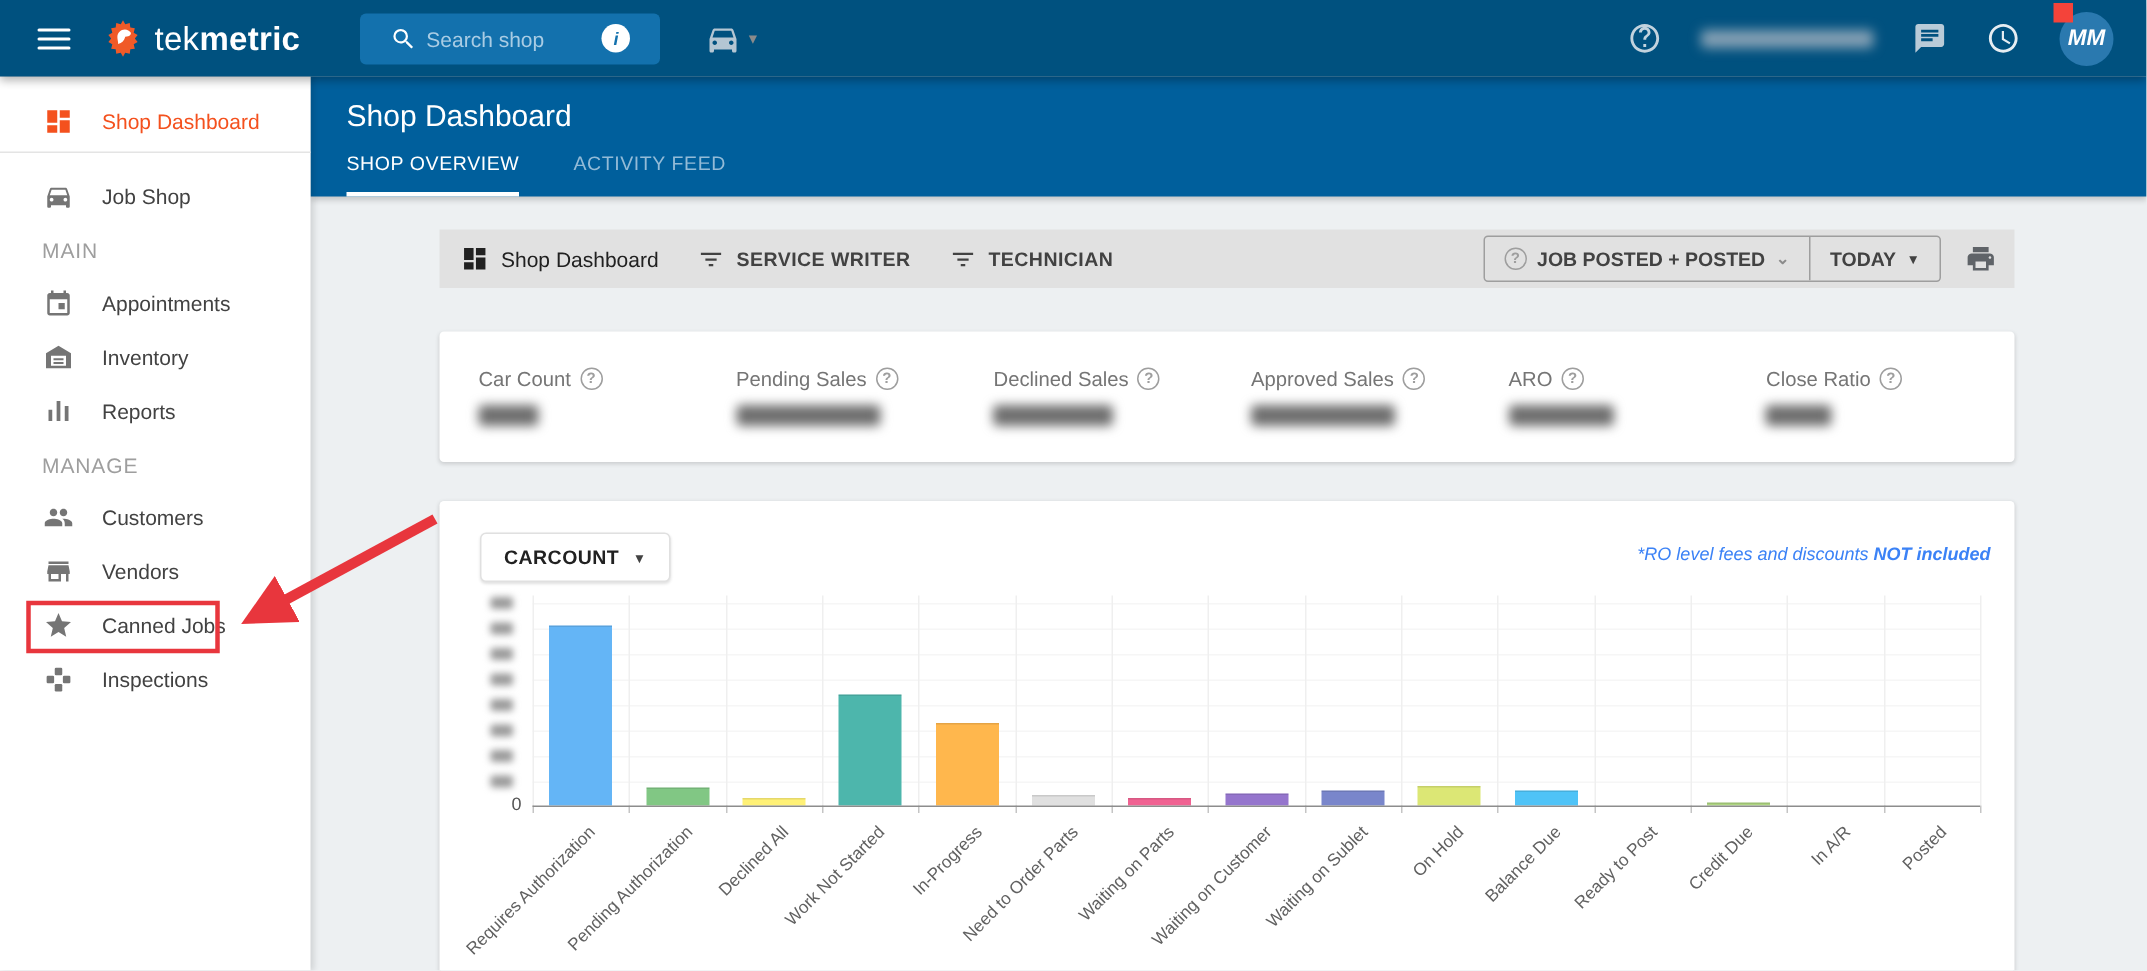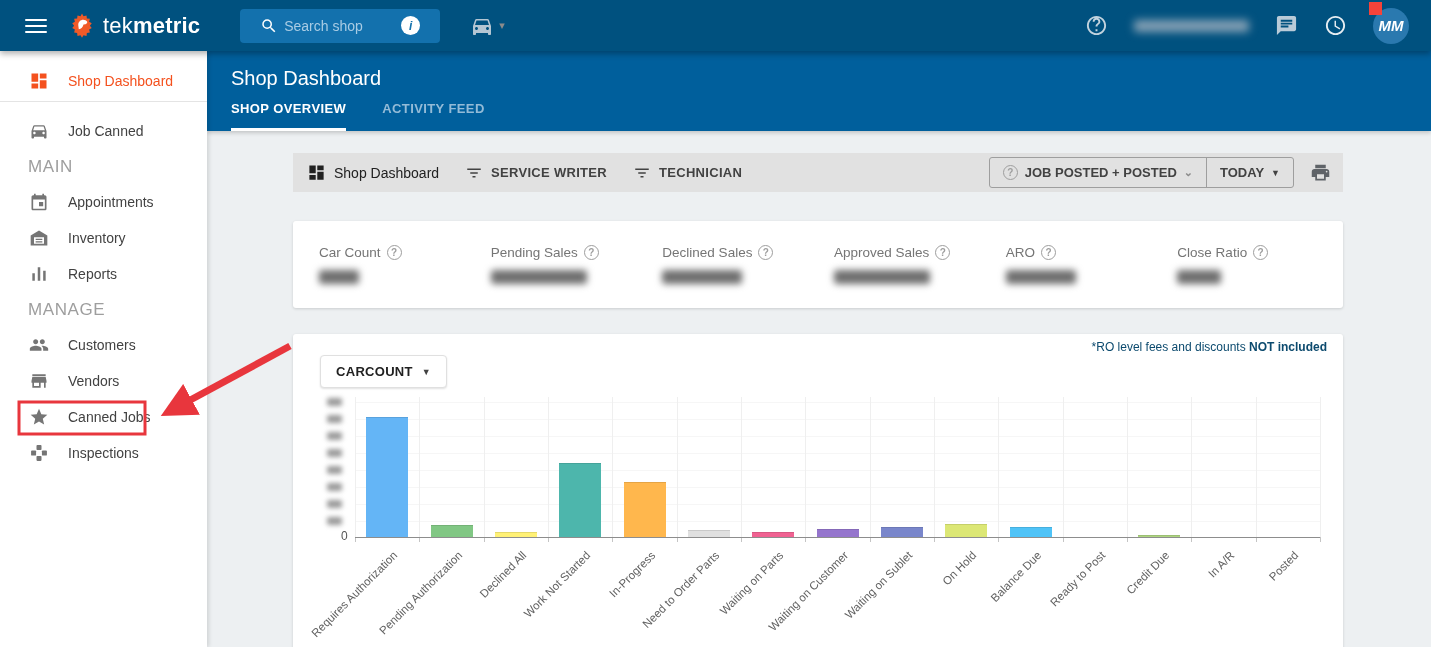--- a/index.html
+++ b/index.html
@@ -25,27 +25,27 @@
 
   
   .app-body { display:flex; height:596px; }
   .sidebar { width:207px; background:#fff; box-shadow:2px 0 4px rgba(0,0,0,.12); z-index:20; }
   .srow { display:flex; align-items:center; height:36px; padding-left:28px; color:#424242; font-size:14px; cursor:pointer; }
   .srow .sicon { width:22px; height:22px; color:#757575; margin-right:18px; display:flex; align-items:center; justify-content:center; }
   .srow.active { color:#f4511e; height:40px; margin-top:10px; }
   .srow.active .sicon { color:#f4511e; }
   .sdivider { border-bottom:1px solid #e4e4e4; margin-top:0; }
   .row-jobboard { margin-top:11px; }
-  .ssection { height:35px; display:flex; align-items:center; padding-left:28px; color:#9e9e9e; font-size:17px; letter-spacing:.6px; }
+  .ssection { height:35px; display:flex; align-items:center; padding-left:28px; color:#9e9e9e; font-size:14px; letter-spacing:.6px; }
 
   .main { flex:1; display:flex; flex-direction:column; min-width:0; }
   .blue-header { height:80px; background:#005f9c; color:#fff; position:relative; z-index:10; box-shadow:0 2px 4px rgba(0,0,0,.18); }
   .page-title { font-size:20px; padding:16px 0 0 24px; font-weight:400; }
   .tabbar { position:absolute; bottom:0; left:24px; display:flex; gap:36px; }
-  .tab { font-size:13px; font-weight:700; letter-spacing:.4px; padding-bottom:12px; color:#93bbd7; cursor:pointer; border-bottom:3px solid transparent; }
+  .tab { font-size:13px; font-weight:400; letter-spacing:.4px; padding-bottom:12px; color:#93bbd7; cursor:pointer; border-bottom:3px solid transparent; }
   .tab.active { color:#fff; border-bottom-color:#fff; }
 
   .content { flex:1; background:#edf0f2; overflow:hidden; }
   .container { width:1050px; margin:22px 0 0 86px; }
 
   
   .toolbar { height:39px; background:#e1e1e1; display:flex; align-items:center; padding:0 12px 0 14px; }
   .tb-item { display:flex; align-items:center; gap:8px; color:#333; cursor:pointer; }
   .tb-title { font-size:14px; color:#212121; }
   .tb-filter { font-size:13px; font-weight:700; color:#424242; letter-spacing:.3px; margin-left:26px; }
@@ -61,21 +61,21 @@
   .card { background:#fff; border-radius:3px; box-shadow:0 1px 3px rgba(0,0,0,.15); }
   .stats-card { margin-top:29px; height:87px; display:flex; align-items:center; padding:0 10px; }
   .stat { flex:1; padding-left:16px; }
   .stat-label { display:flex; align-items:center; gap:6px; color:#757575; font-size:13.5px; }
   .qmark { width:15px; height:15px; border:1.4px solid #9e9e9e; border-radius:50%; color:#9e9e9e; font-size:10px; display:inline-flex; align-items:center; justify-content:center; font-weight:700; }
   .redact-val { margin-top:10px; height:14px; background:#6e6e6e; border-radius:3px; filter:blur(3.5px); }
 
   
   .chart-card { margin-top:26px; height:380px; position:relative; }
   .carcount-btn { position:absolute; left:27px; top:21px; display:flex; align-items:center; gap:9px; background:#fff; border:1px solid #e0e0e0; border-radius:4px; box-shadow:0 1px 2px rgba(0,0,0,.12); padding:8px 15px; font-size:13px; font-weight:700; color:#212121; letter-spacing:.3px; cursor:pointer; }
-  .chart-note { position:absolute; right:16px; top:6px; font-size:12px; color:#0c4a6e; }
+  .chart-note { position:absolute; right:16px; top:28px; font-size:12px; font-style:italic; color:#3b82f6; }
   .chart-note b { font-weight:700; }
   .plot { position:absolute; left:0; top:0; width:100%; height:100%; }
   .axis-line { position:absolute; background:#8d8d8d; height:1px; }
   .vgrid { position:absolute; width:1px; background:#efefef; }
   .vtick { position:absolute; width:1px; height:5px; background:#c5c5c5; }
   .hgrid { position:absolute; height:1px; background:#f6f6f6; }
   .bar { position:absolute; border-top:1px solid rgba(0,0,0,.10); cursor:pointer; }
   .xlabel { position:absolute; white-space:nowrap; font-size:11.5px; color:#616161; transform:translateX(-100%) rotate(-45deg); transform-origin:100% 0; }
   .ytick-redact { position:absolute; width:15px; height:8px; background:#9a9a9a; border-radius:2px; filter:blur(2.5px); }
   .yzero { position:absolute; font-size:12px; color:#555; }
@@ -152,21 +152,21 @@
         </span>
         <span>Shop Dashboard</span>
       </div>
       <div class="sdivider"></div>
       <div class="srow row-jobboard">
         <span class="sicon">
           <svg class="icon" width="20" height="20" viewBox="0 0 24 24" fill="currentColor">
             <path d="M18.92 6.01C18.72 5.42 18.16 5 17.5 5h-11c-.66 0-1.21.42-1.42 1.01L3 12v8c0 .55.45 1 1 1h1c.55 0 1-.45 1-1v-1h12v1c0 .55.45 1 1 1h1c.55 0 1-.45 1-1v-8l-2.08-5.99zM6.5 16c-.83 0-1.5-.67-1.5-1.5S5.67 13 6.5 13s1.5.67 1.5 1.5S7.33 16 6.5 16zm11 0c-.83 0-1.5-.67-1.5-1.5s.67-1.5 1.5-1.5 1.5.67 1.5 1.5-.67 1.5-1.5 1.5zM5 11l1.5-4.5h11L19 11H5z"></path>
           </svg>
         </span>
-        <span>Job Canned</span>
+        <span>Job Shop</span>
       </div>
       <div class="ssection">MAIN</div>
       <div class="srow">
         <span class="sicon">
           <svg class="icon" width="20" height="20" viewBox="0 0 24 24" fill="currentColor">
             <path d="M19 4h-1V2h-2v2H8V2H6v2H5c-1.11 0-1.99.9-1.99 2L3 20c0 1.1.89 2 2 2h14c1.1 0 2-.9 2-2V6c0-1.1-.9-2-2-2zm0 16H5V9h14v11zM12 12h5v5h-5z"></path>
           </svg>
         </span>
         <span>Appointments</span>
       </div>

